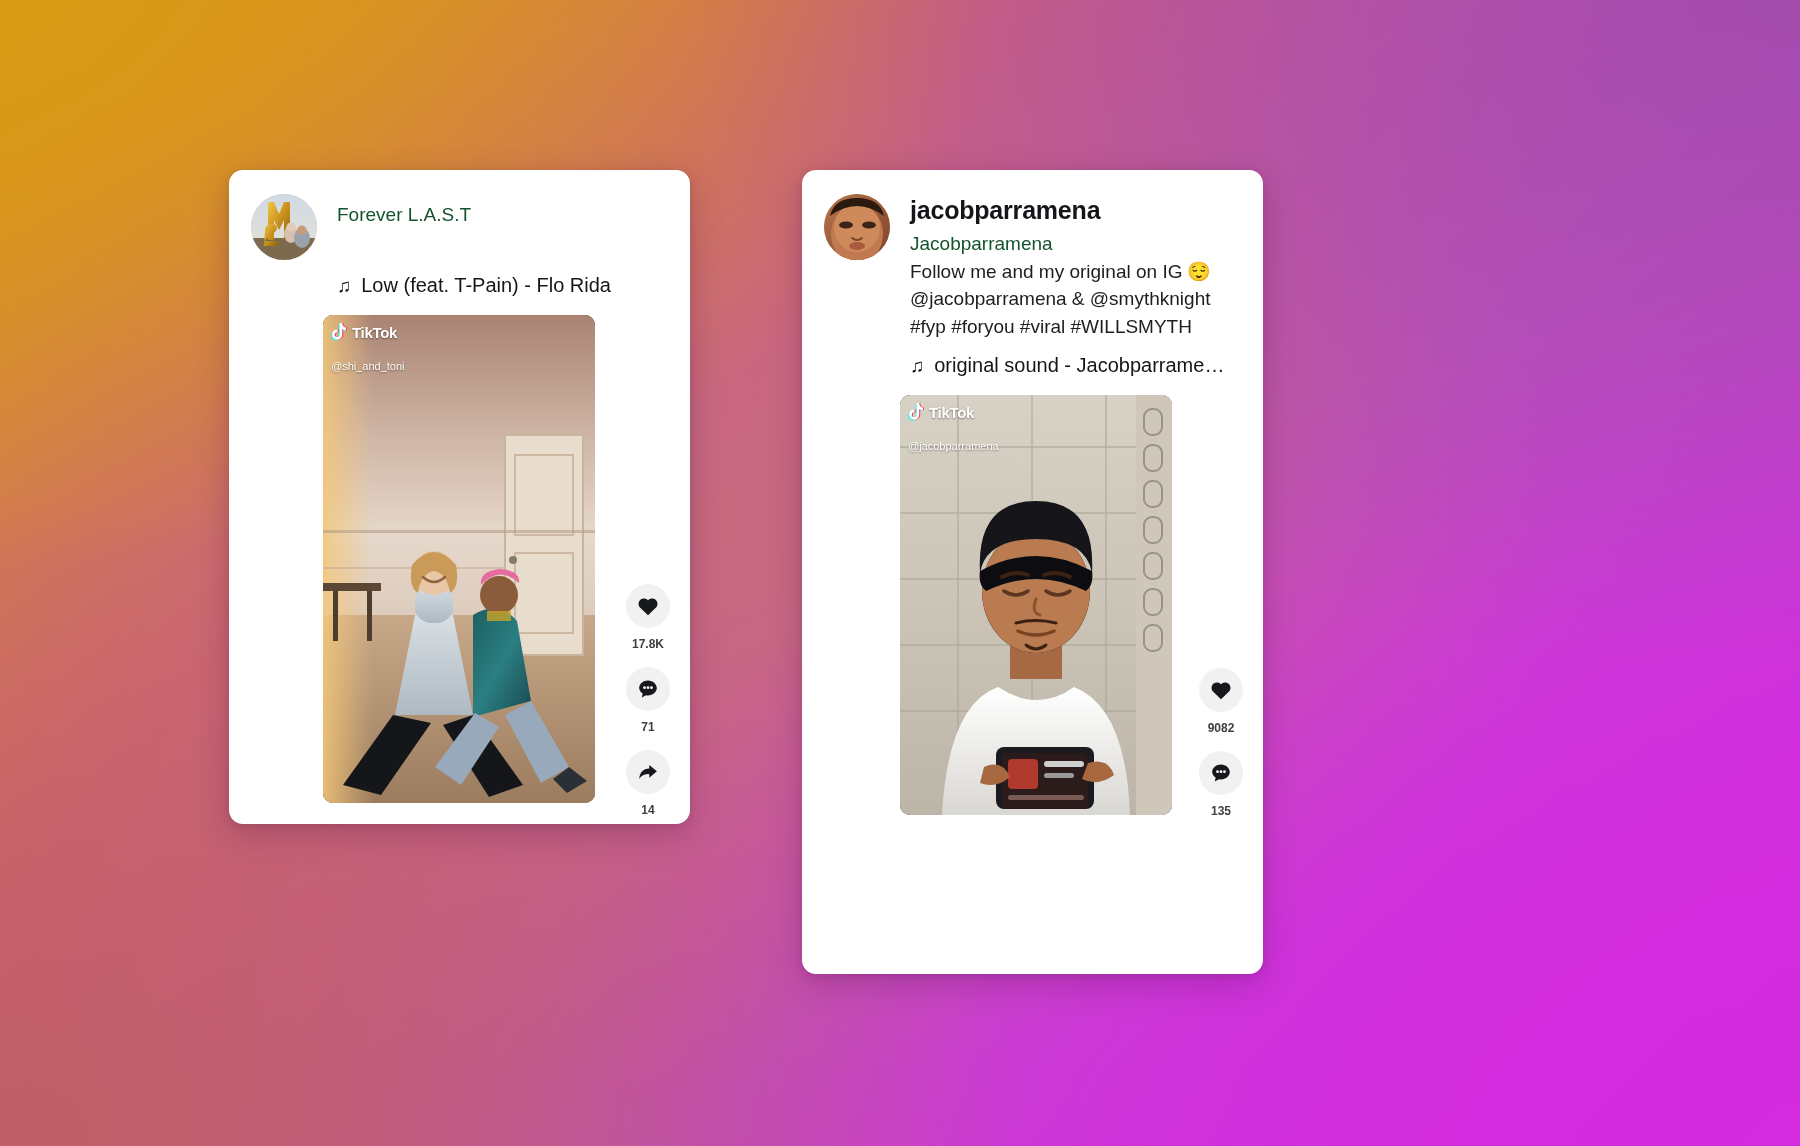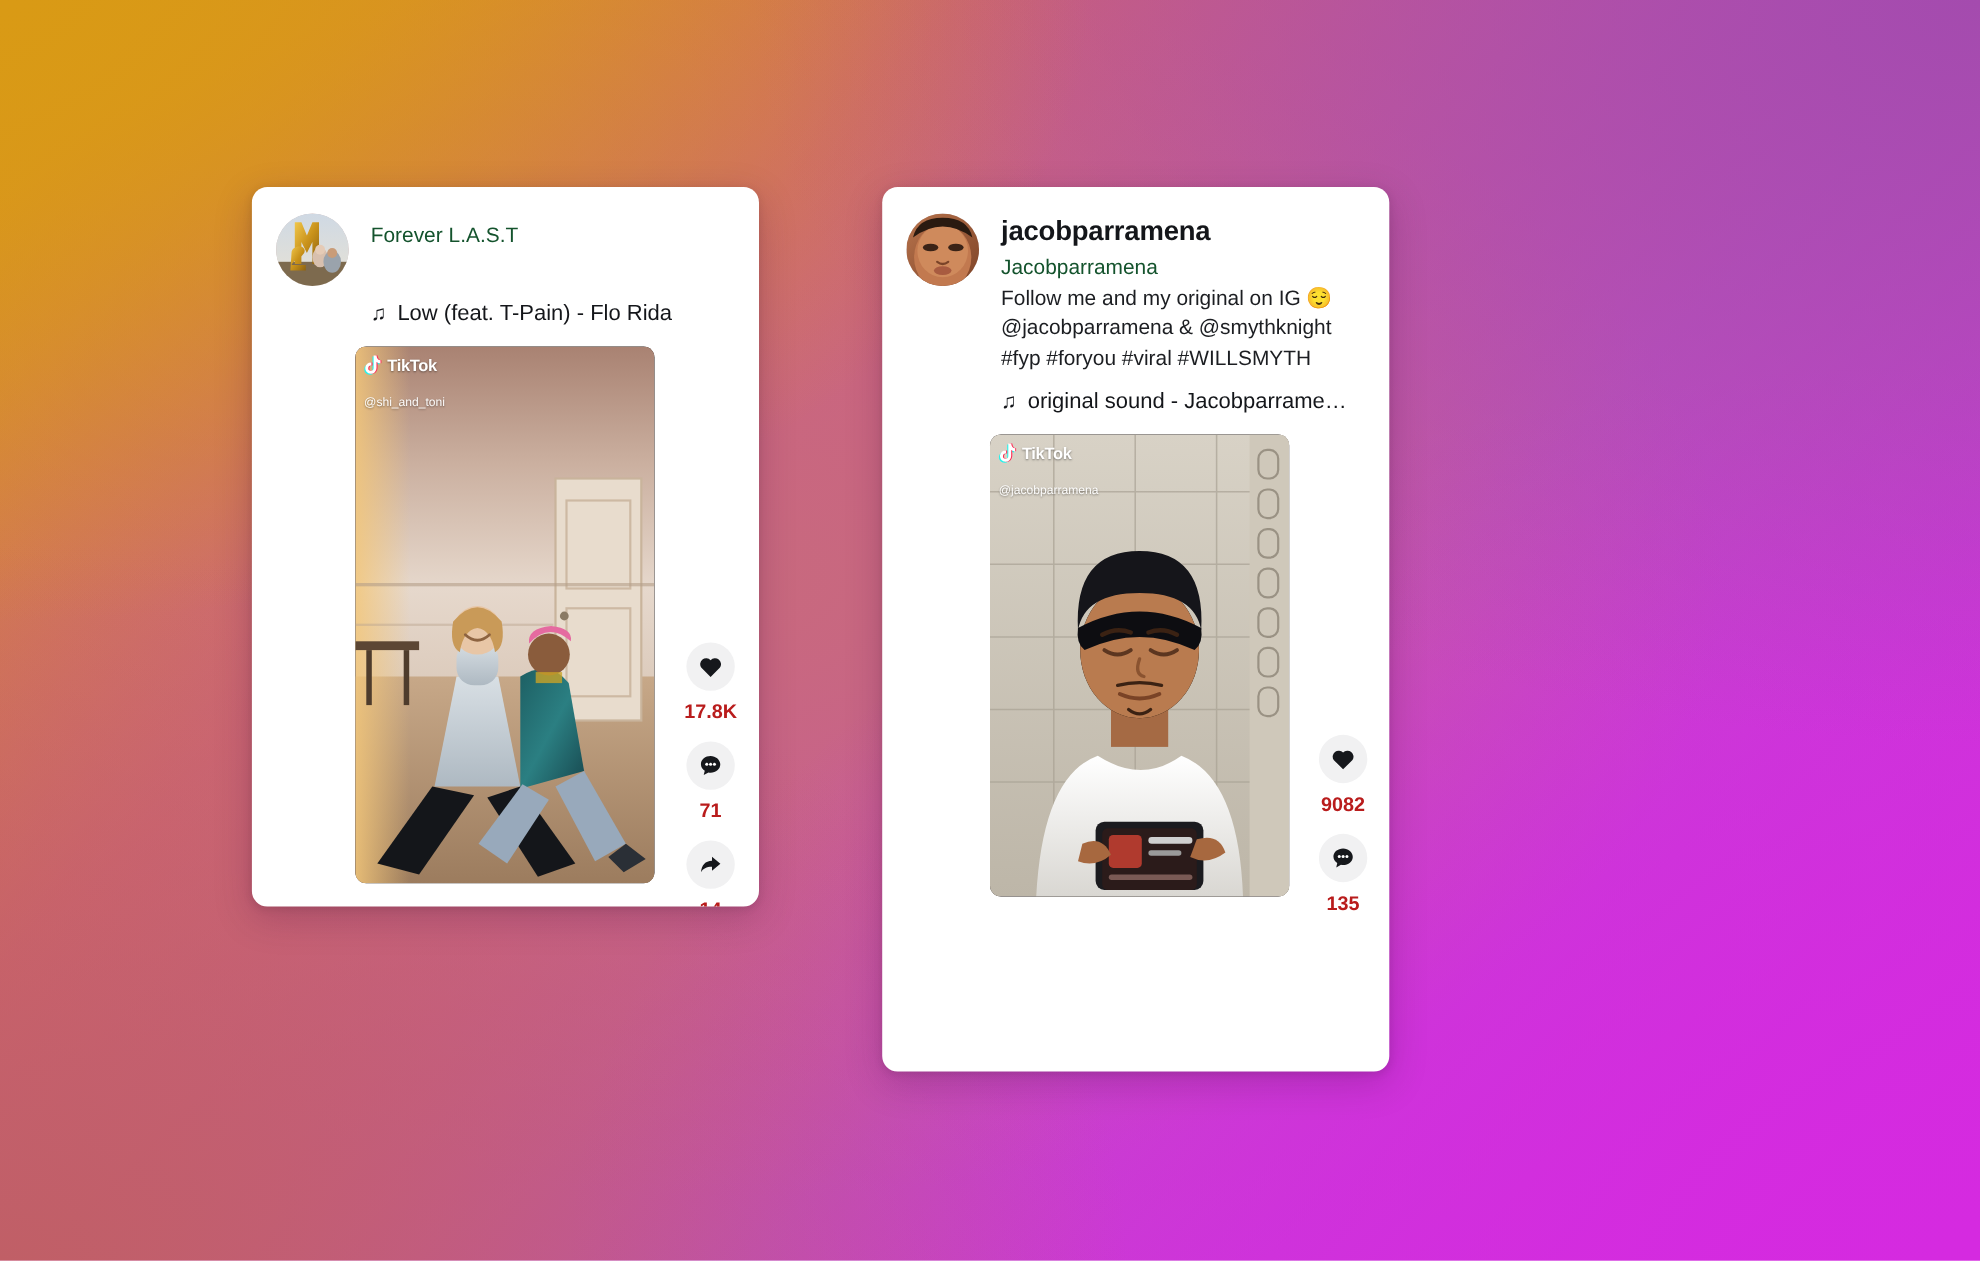--- a/index.html
+++ b/index.html
@@ -136,23 +136,23 @@
   .metric-btn {
     width: 44px; height: 44px;
     border-radius: 50%;
     background: #f1f1f2;
     display: flex; align-items: center; justify-content: center;
     border: none;
     cursor: pointer;
   }
   .metric-btn svg { display: block; }
   .metric-count {
-    font-size: 18px;
+    font-size: 12px;
     font-weight: 700;
-    color: #b91c1c;
+    color: #404040;
     margin-top: 9px;
   }
 </style>
 </head>
 <body>
 
 <div class="bg-mesh"></div>
 
 <div class="stage">
 

